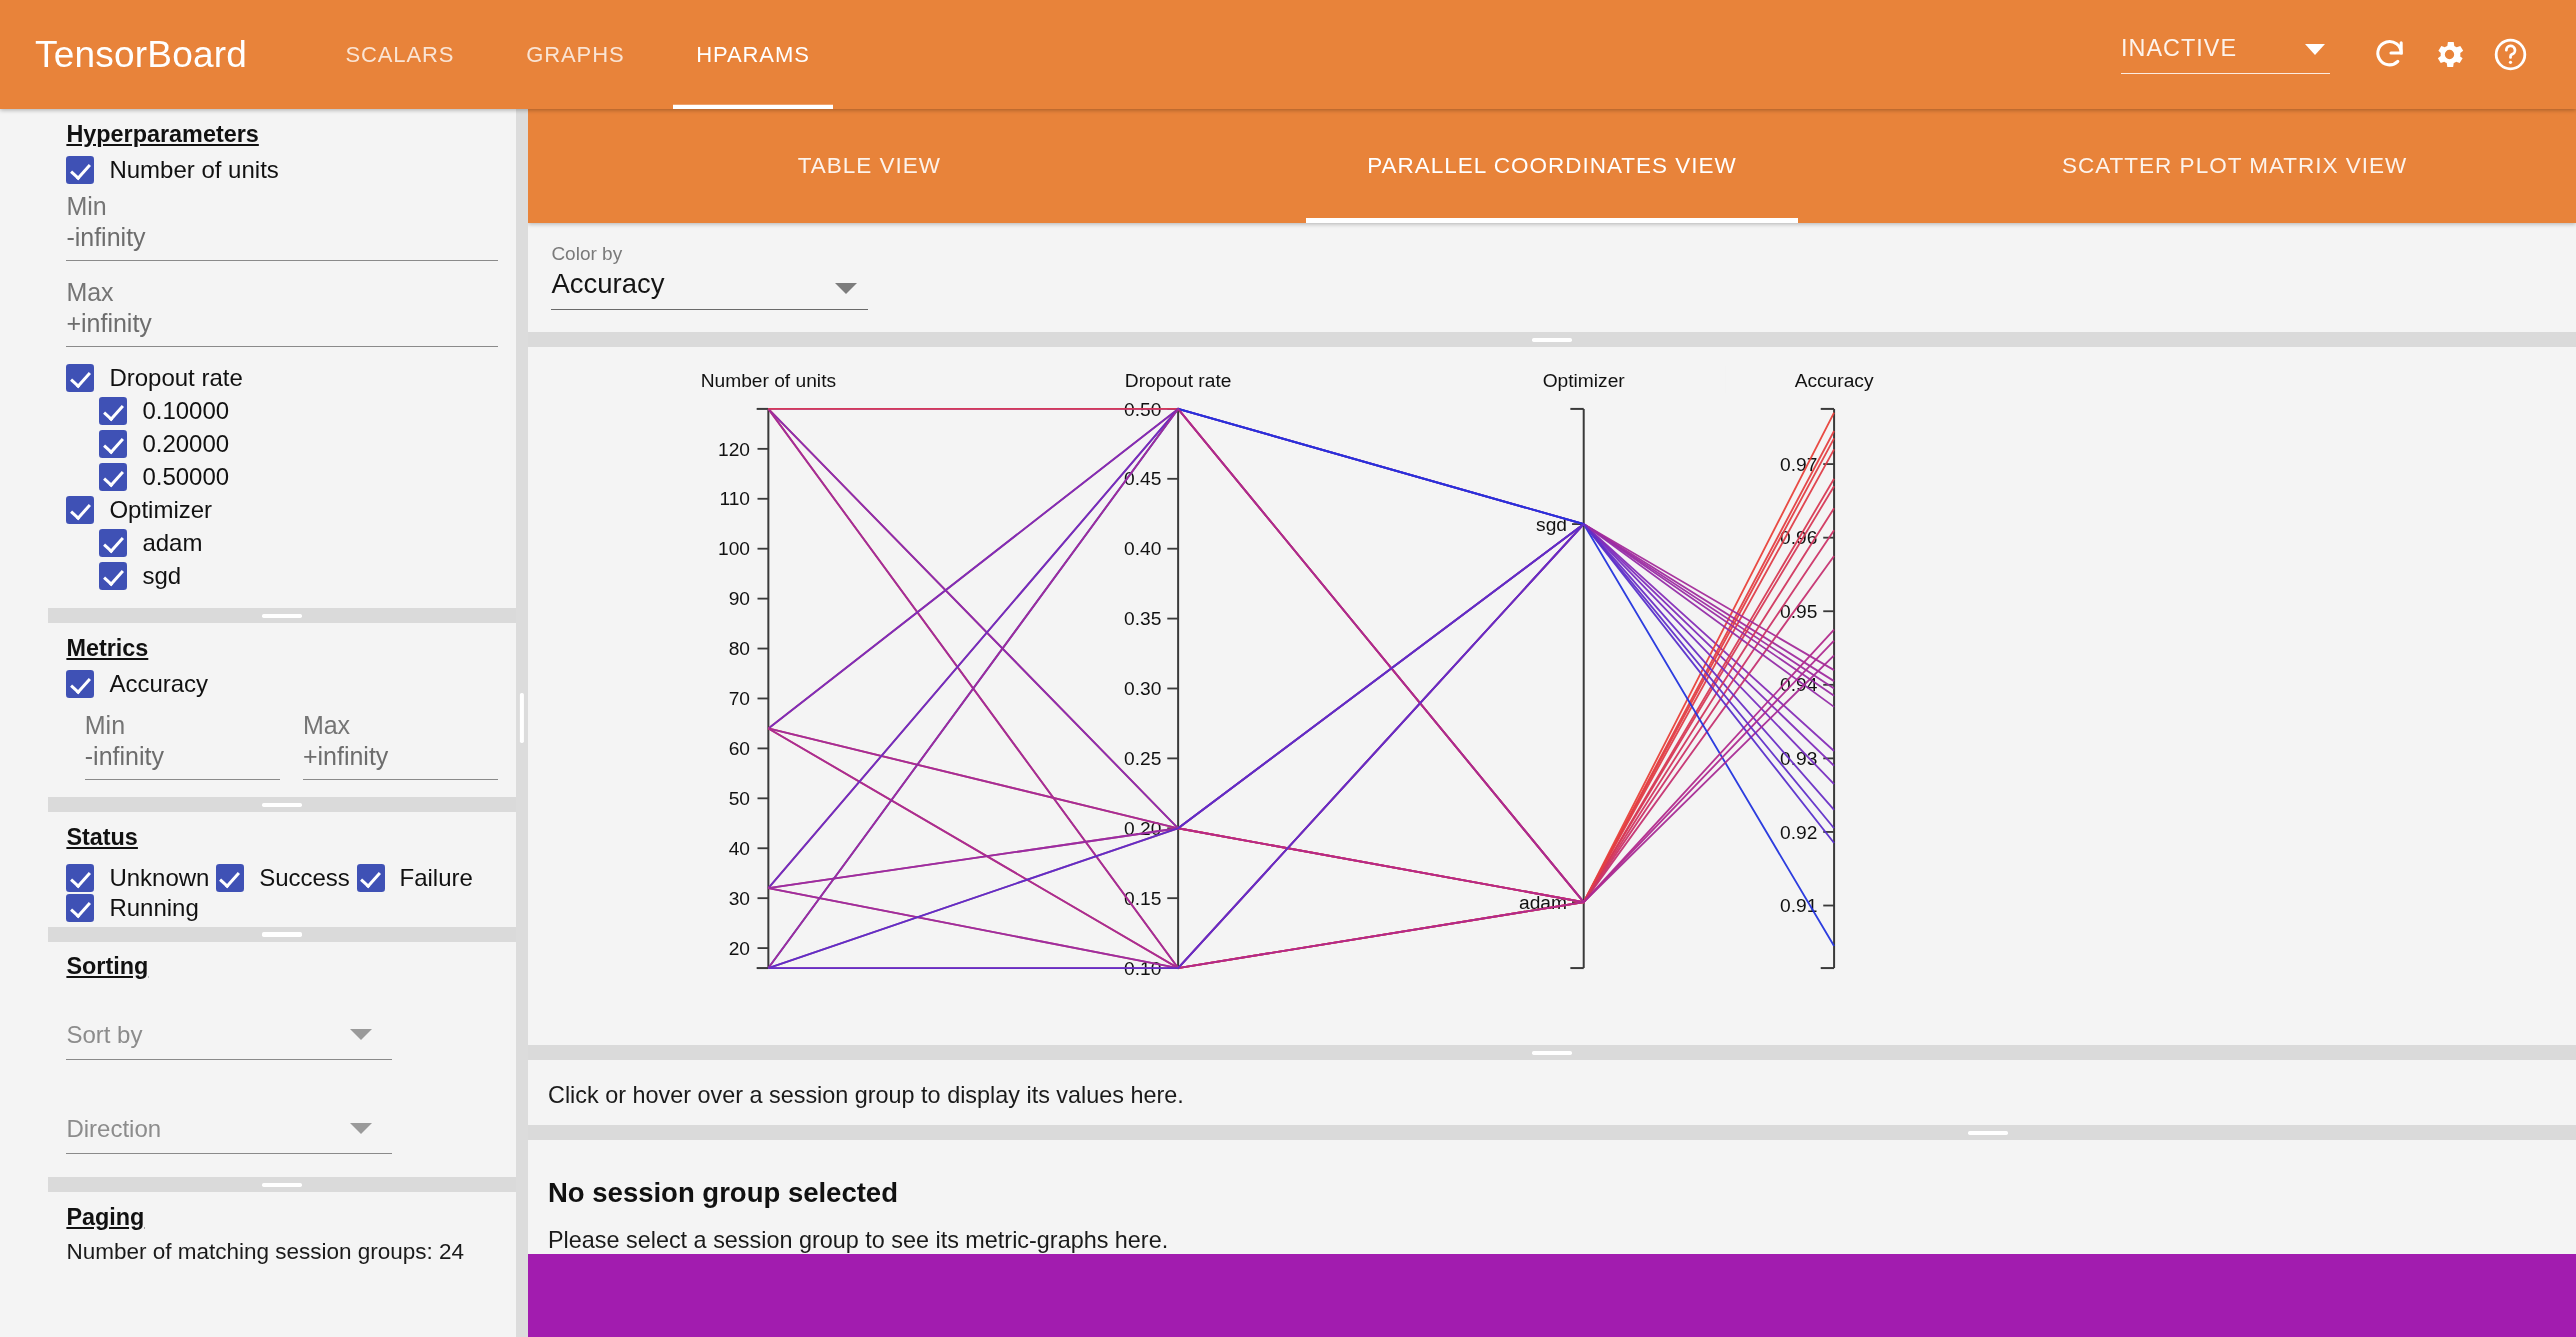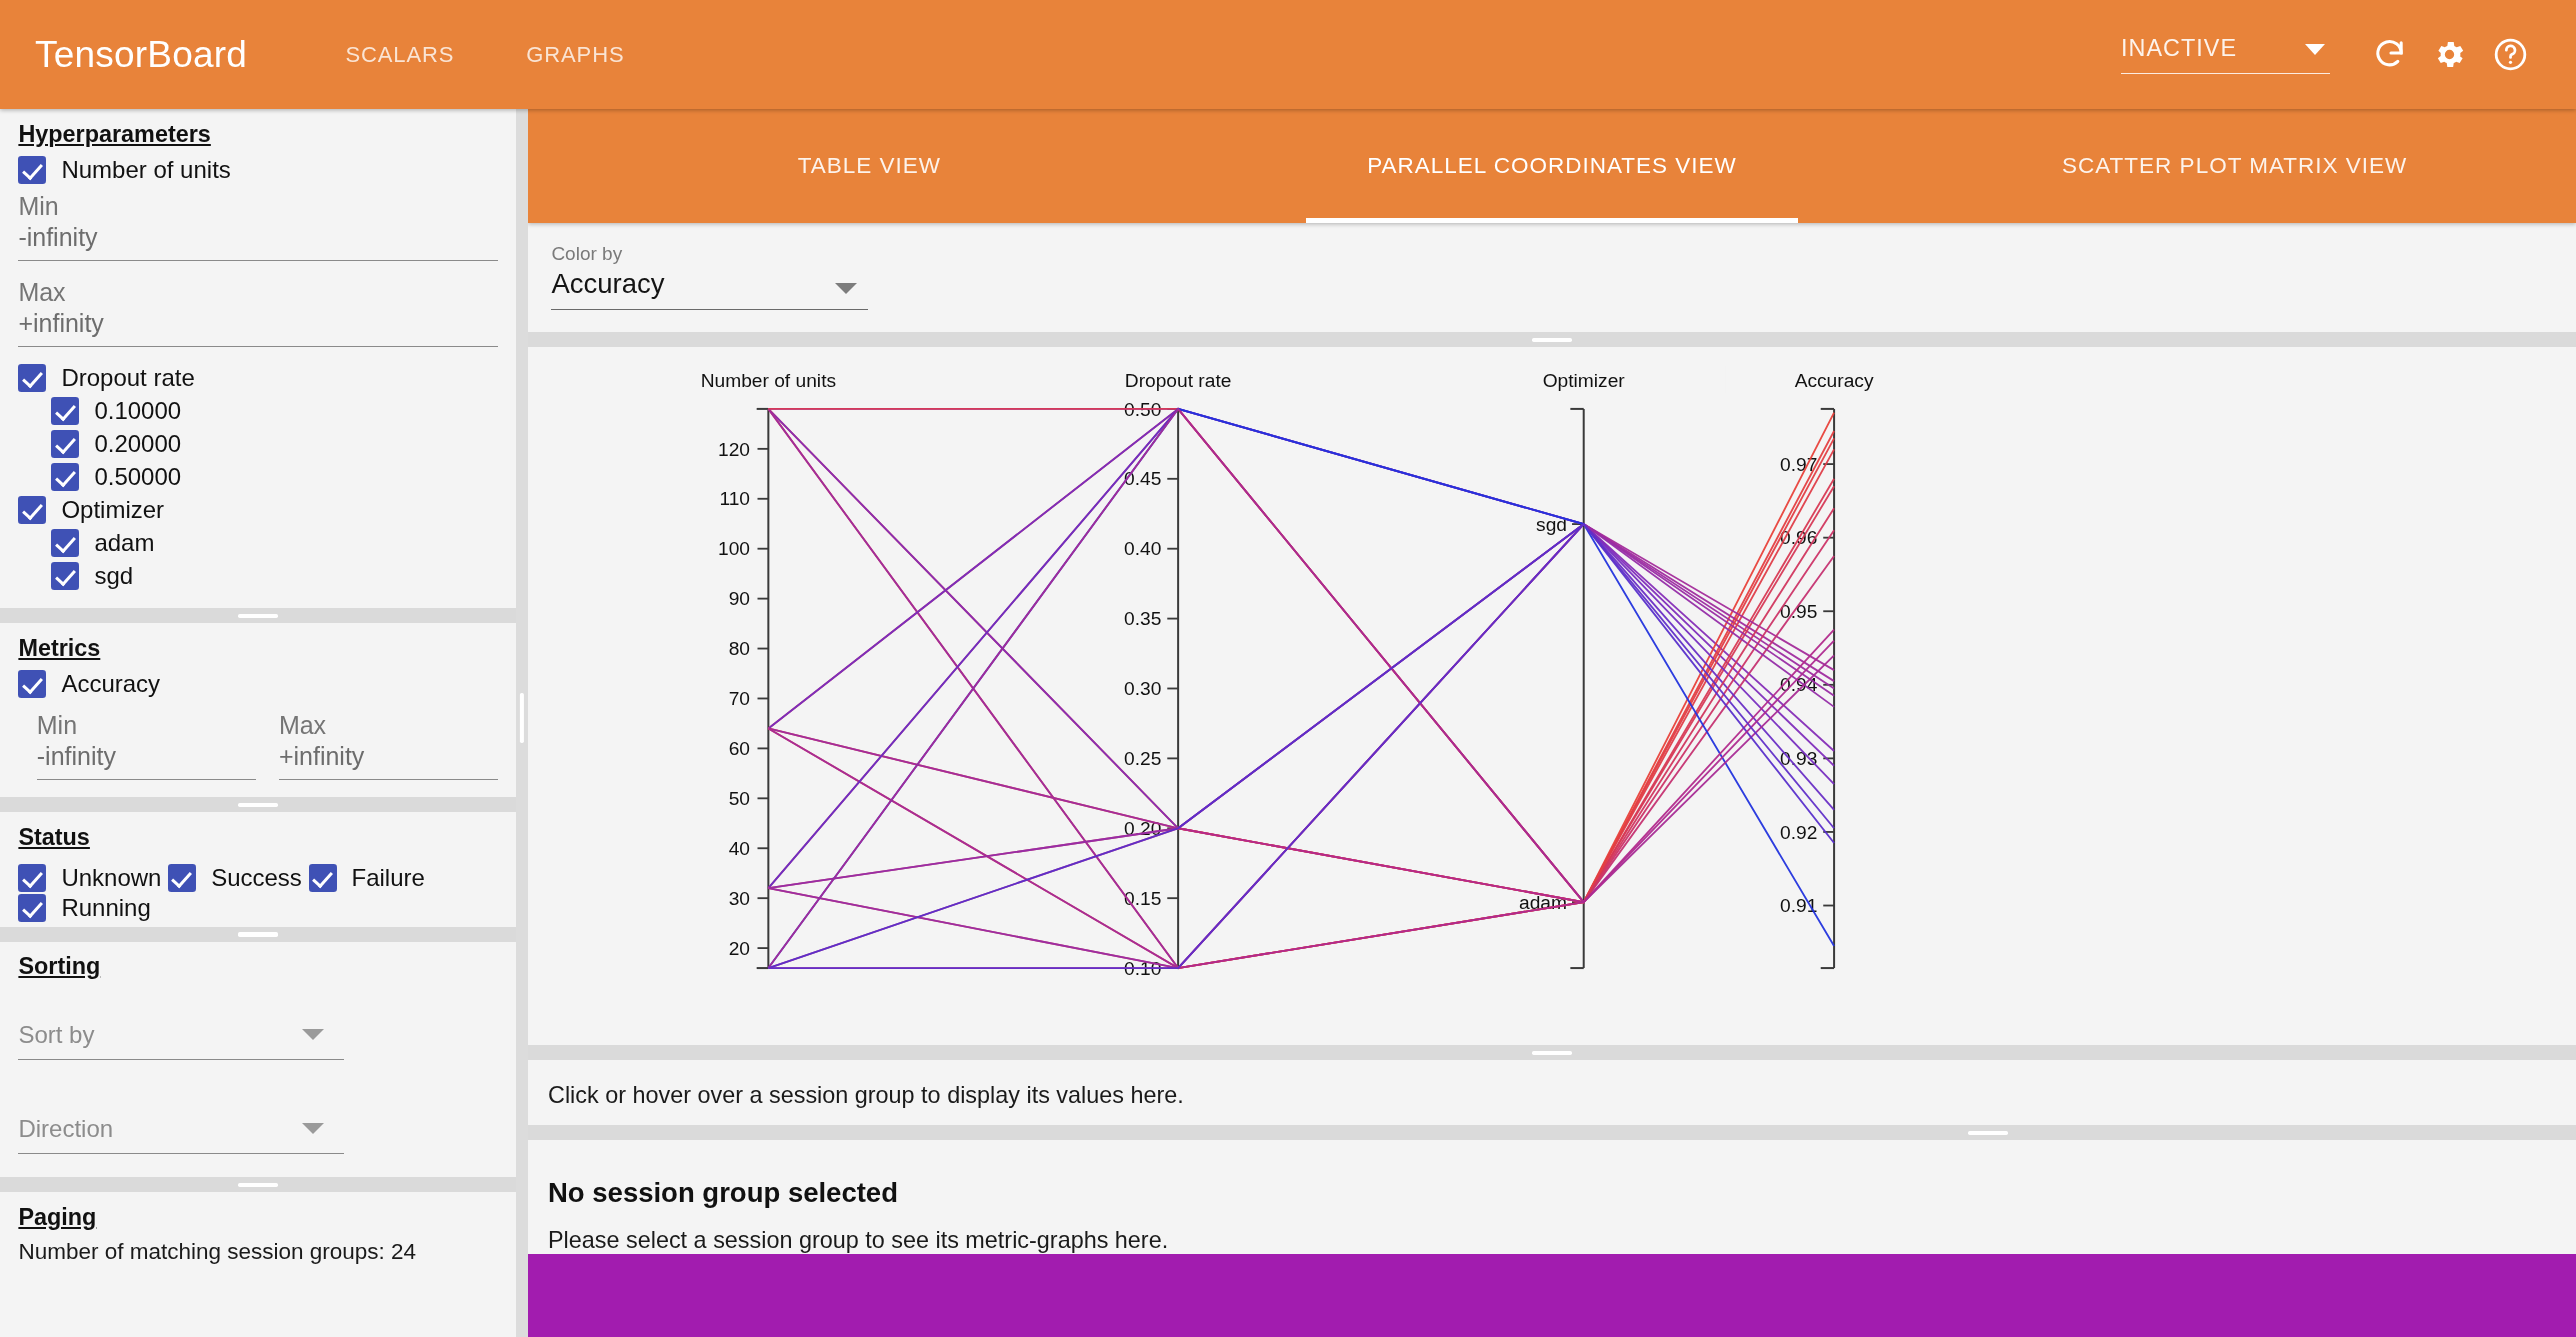--- a/index.html
+++ b/index.html
@@ -45,21 +45,21 @@
   }
   .icon-btn {
     width:52px;height:52px;display:flex;align-items:center;justify-content:center;
     cursor:pointer; border-radius:50%;
   }
   .icon-btn svg { display:block; }
 
   
   .sidebar {
     position:absolute; left:0; top:109px; width:516px; height:1229px;
-    background:#f4f4f4; overflow:hidden;
+    background:#f4f4f4; overflow:hidden;padding-left:48px;
   }
   .panel { background:#f4f4f4; padding:0 18.4px; position:relative; }
   .panel-sep {
     height:15px; background:#dadada; position:relative;
   }
   .panel-sep::after{
     content:""; position:absolute; left:50%; top:5.8px; transform:translateX(-50%);
     width:40px;height:4.2px;background:#fff;border-radius:1.7px;
   }
   .sect-title {
@@ -157,20 +157,21 @@
 </style>
 </head>
 <body>
 
 <div class="topbar">
   <div class="brand">TensorBoard</div>
 
   <div class="topnav">
     <div class="topnav-item">SCALARS</div>
     <div class="topnav-item">GRAPHS</div>
+    <div class="topnav-item active">HPARAMS</div>
   </div>
 
   <div class="top-right">
     <div class="run-select">
       <span>INACTIVE</span>
       <span class="caret"></span>
     </div>
     <div class="icon-btn">
       <svg width="35" height="35" viewBox="0 0 24 24" fill="none" stroke="#fff" stroke-width="2.1" stroke-linecap="round">
         <path d="M20 11a8 8 0 1 0-2.3 5.7"></path>

